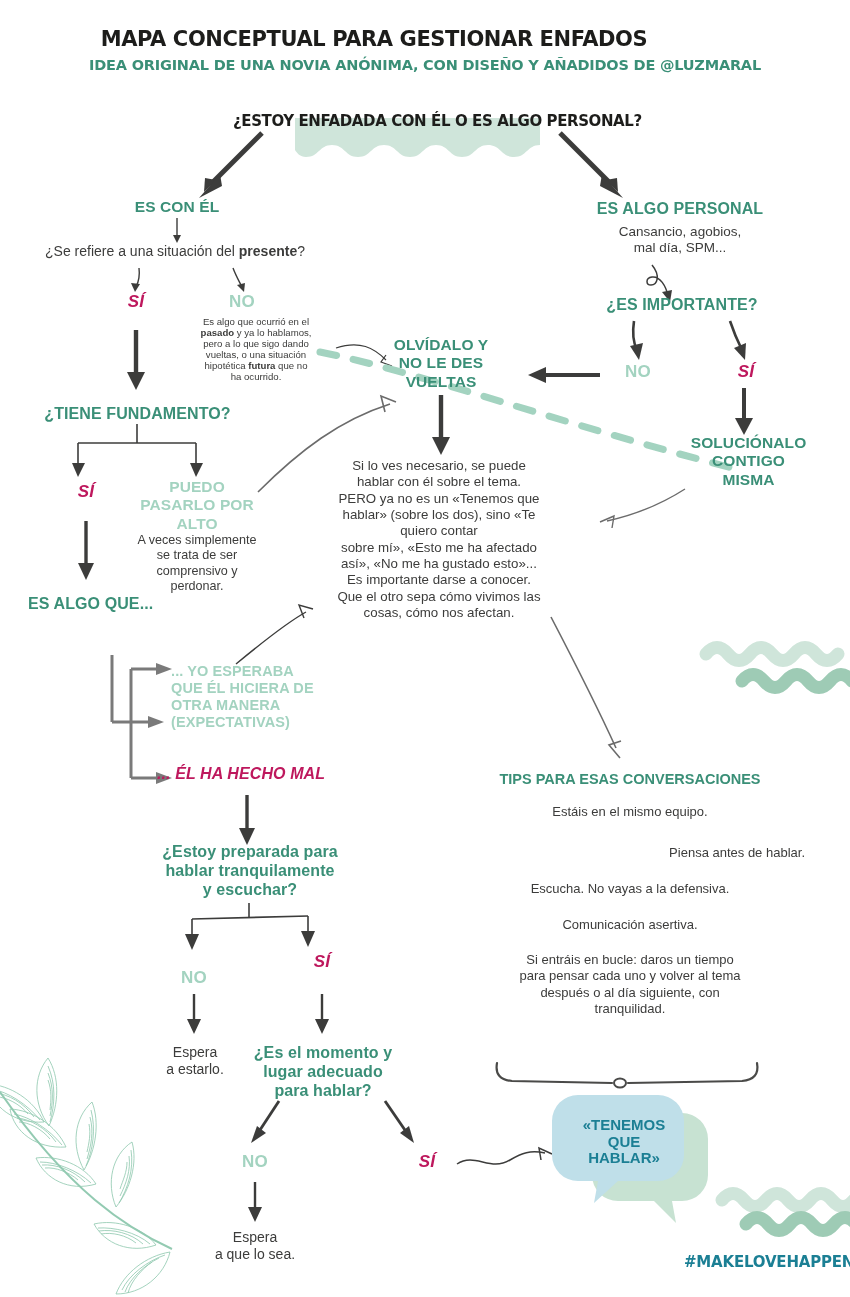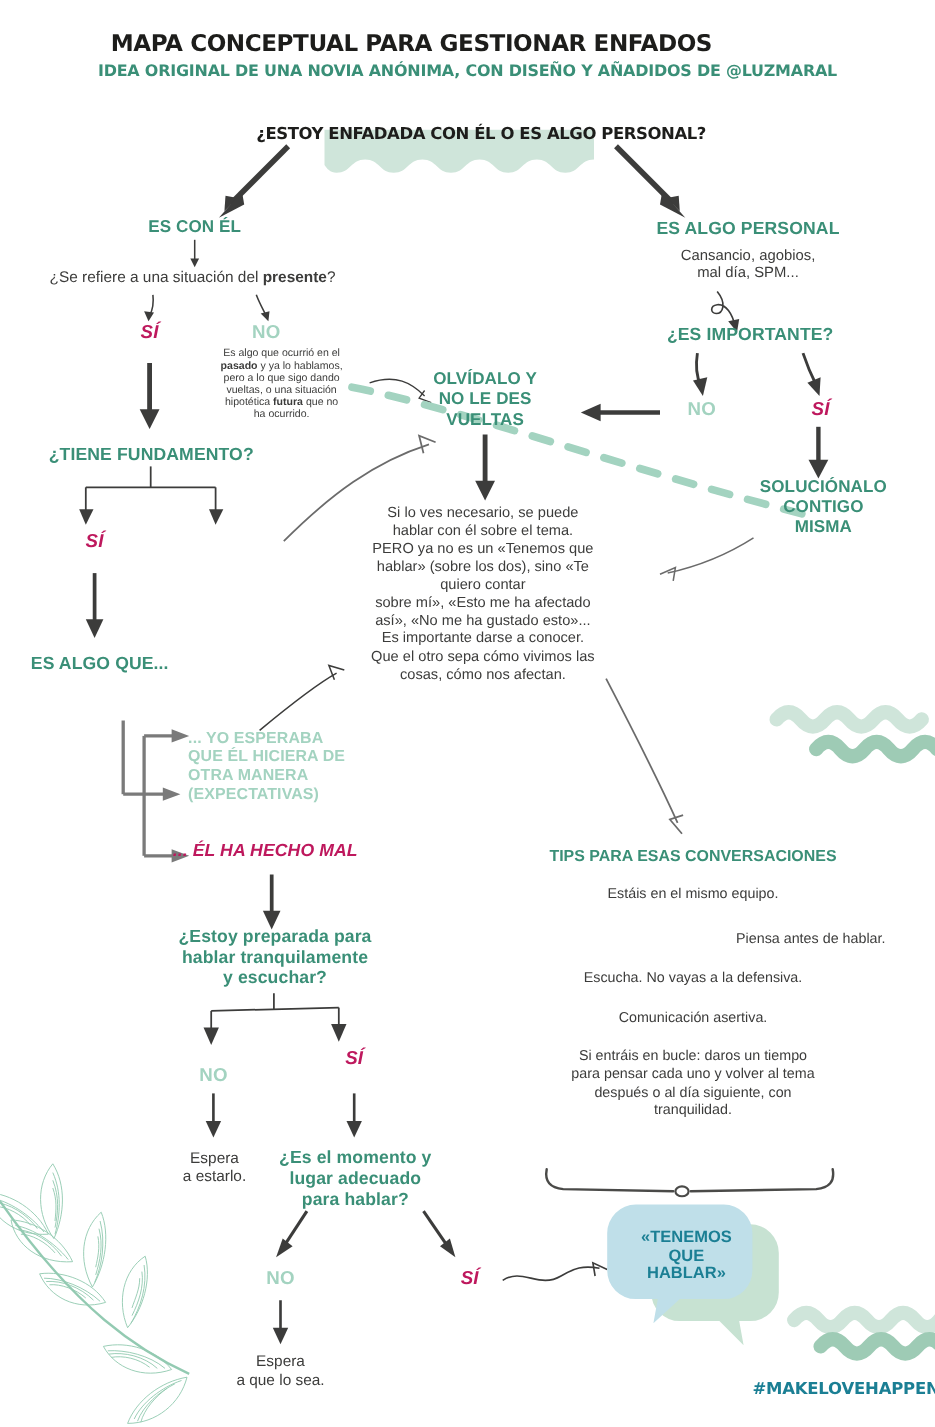--- a/index.html
+++ b/index.html
@@ -298,21 +298,28 @@
     <span>pero a lo que sigo dando</span><br>
     <span>vueltas, o una situación</span><br>
     <span>hipotética </span><b>futura</b><span> que no</span><br>
     <span>ha ocurrido.</span>
   </div>
 
   <div class="abs c node green" style="left:20px;top:405px;width:235px;font-size:16px;">¿TIENE FUNDAMENTO?</div>
 
   <div class="abs c yn teal" style="left:56px;top:482px;width:60px;">SÍ</div>
 
-
+  <div class="abs c node mint pre" style="left:136px;top:478px;width:122px;white-space:pre-line;">PUEDO
+PASARLO POR
+ALTO</div>
+
+  <div class="abs c body mid pre" style="left:131px;top:533px;width:132px;white-space:pre-line;">A veces simplemente
+se trata de ser
+comprensivo y
+perdonar.</div>
 
   <div class="abs node green" style="left:28px;top:595px;width:220px;font-size:16px;">ES ALGO QUE...</div>
 
   <div class="abs node mint pre" style="left:171px;top:663px;width:190px;white-space:pre-line;font-size:14.5px;">... YO ESPERABA
 QUE ÉL HICIERA DE
 OTRA MANERA
 (EXPECTATIVAS)</div>
 
   <div class="abs node teal" style="left:157px;top:765px;width:230px;font-size:16px;">... ÉL HA HECHO MAL</div>
 

